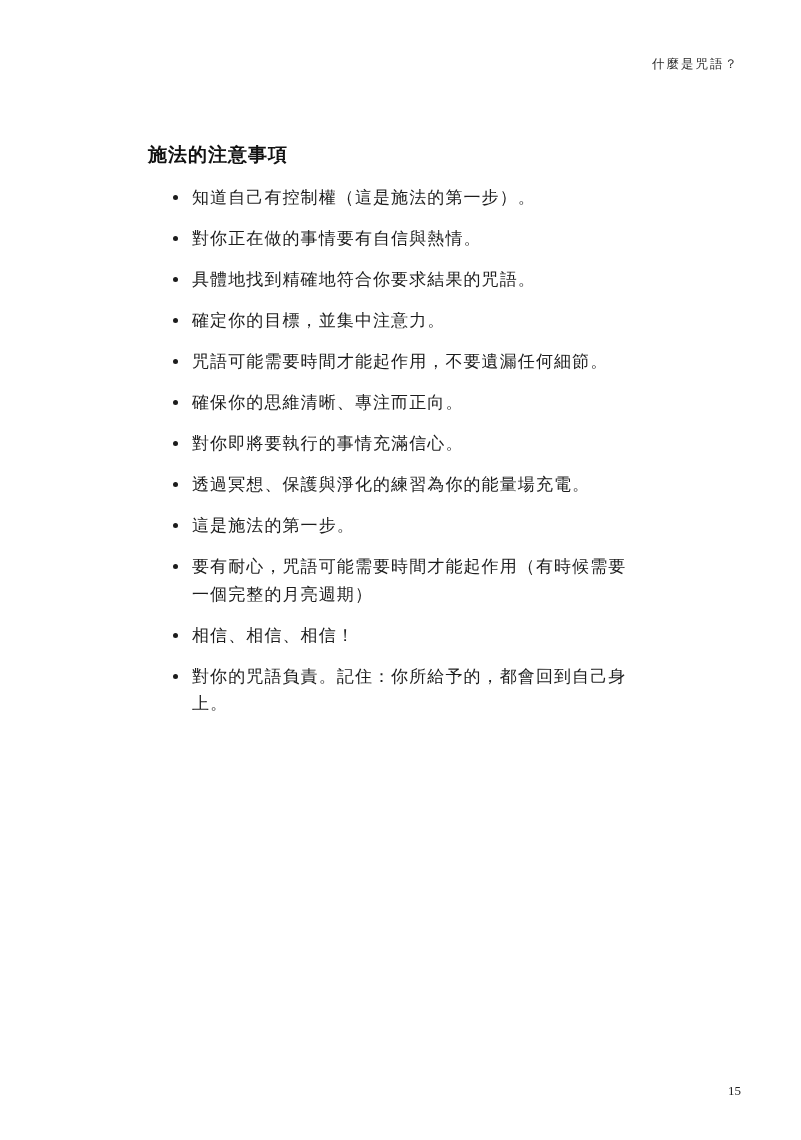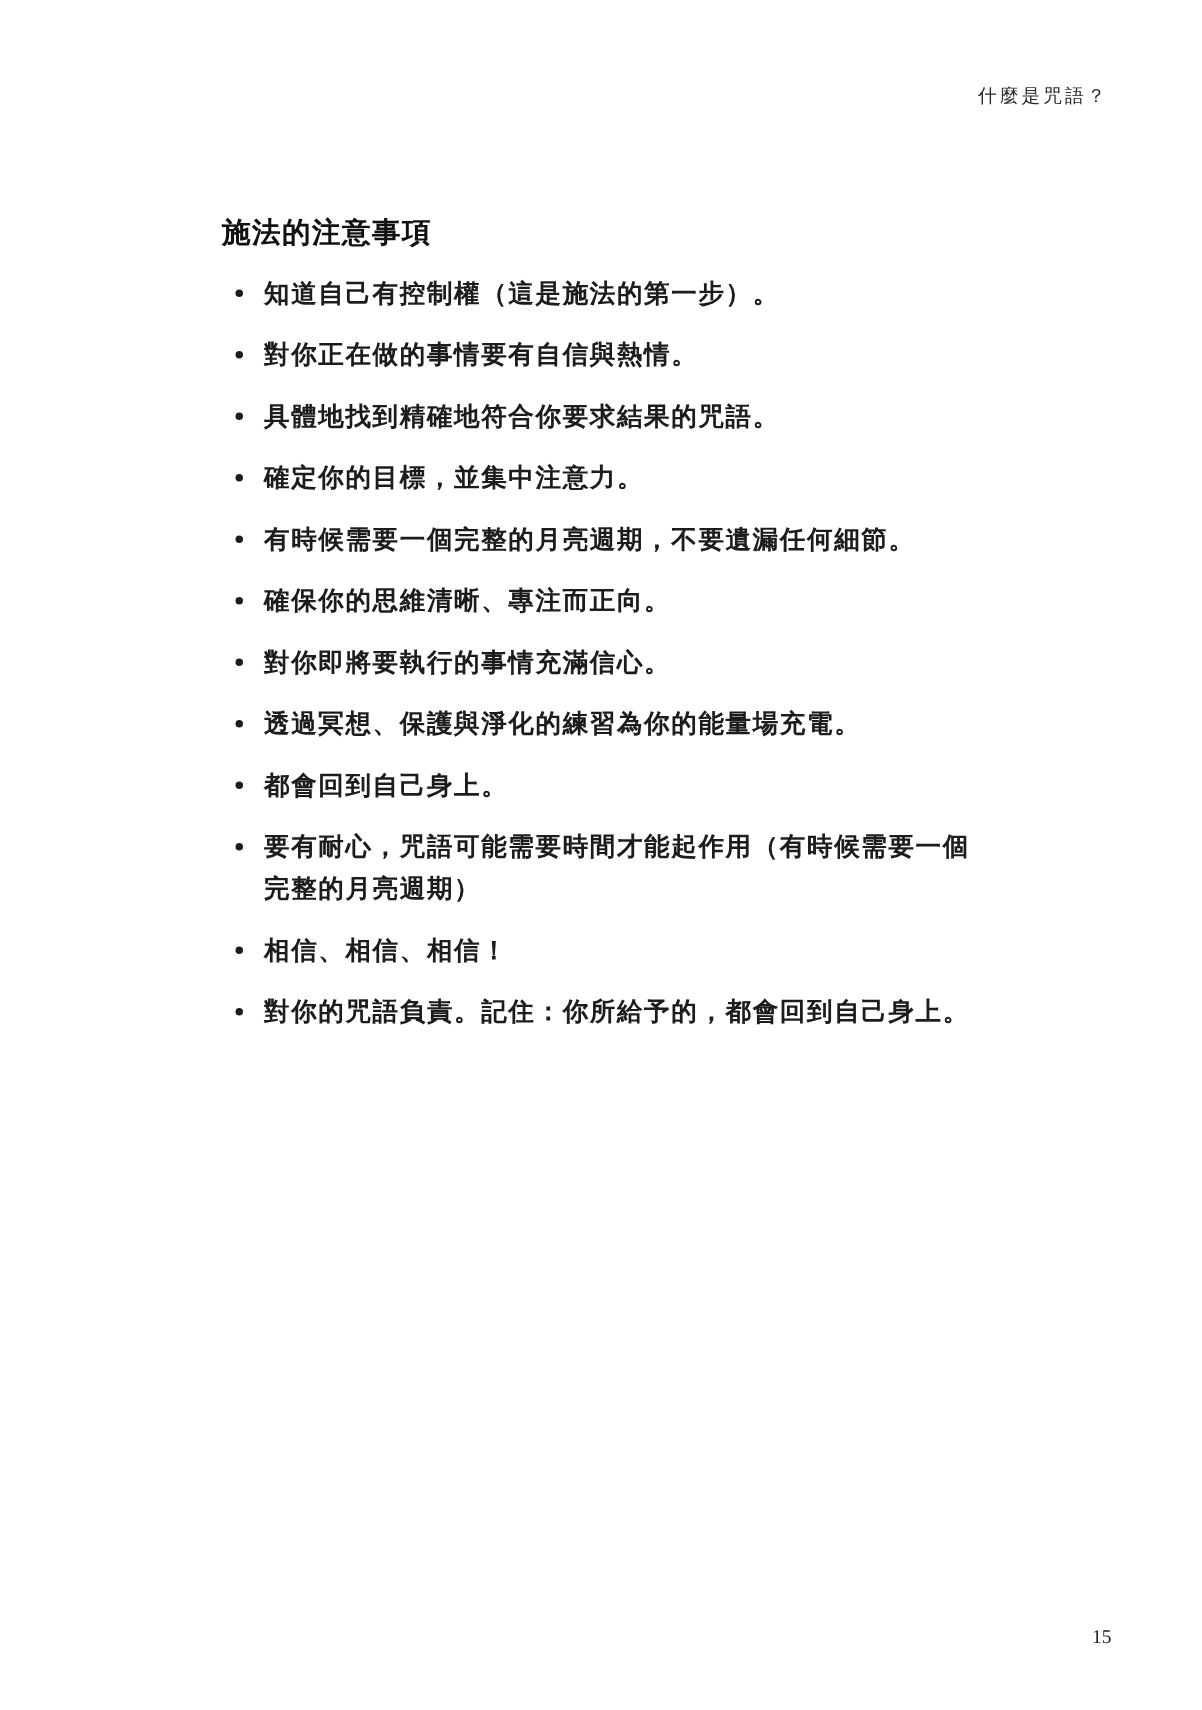--- a/index.html
+++ b/index.html
@@ -38,23 +38,22 @@
   }
   .section-title {
     font-size: 19px;
     font-weight: bold;
     letter-spacing: 1px;
     margin: 0 0 14px 0;
     color: #111;
   }
   ul.bullets {
     list-style: none;
-    margin: 0;
+    margin: 16px;
     padding: 0;
-    font-weight: bold;
   }
   ul.bullets > li {
     position: relative;
     padding-left: 28px;
     margin: 0 0 13.5px 0;
     font-size: 17px;
     line-height: 1.62;
     letter-spacing: 1.1px;
     color: #1c1c1c;
     text-align: left;
@@ -87,25 +86,25 @@
 
   <div class="content">
 
     <h2 class="section-title">施法的注意事項</h2>
 
     <ul class="bullets">
       <li>知道自己有控制權（這是施法的第一步）。</li>
       <li>對你正在做的事情要有自信與熱情。</li>
       <li>具體地找到精確地符合你要求結果的咒語。</li>
       <li>確定你的目標，並集中注意力。</li>
-      <li>有時候需要一個完整的月亮週期，不要遺漏任何細節。</li>
+      <li>咒語可能需要時間才能起作用，不要遺漏任何細節。</li>
       <li>確保你的思維清晰、專注而正向。</li>
       <li>對你即將要執行的事情充滿信心。</li>
       <li>透過冥想、保護與淨化的練習為你的能量場充電。</li>
-      <li>都會回到自己身上。</li>
+      <li>這是施法的第一步。</li>
       <li>要有耐心，咒語可能需要時間才能起作用（有時候需要一個完整的月亮週期）</li>
       <li>相信、相信、相信！</li>
       <li>對你的咒語負責。記住：你所給予的，都會回到自己身上。</li>
     </ul>
 
   </div>
 
   <div class="page-number">15</div>
 
 </div>

